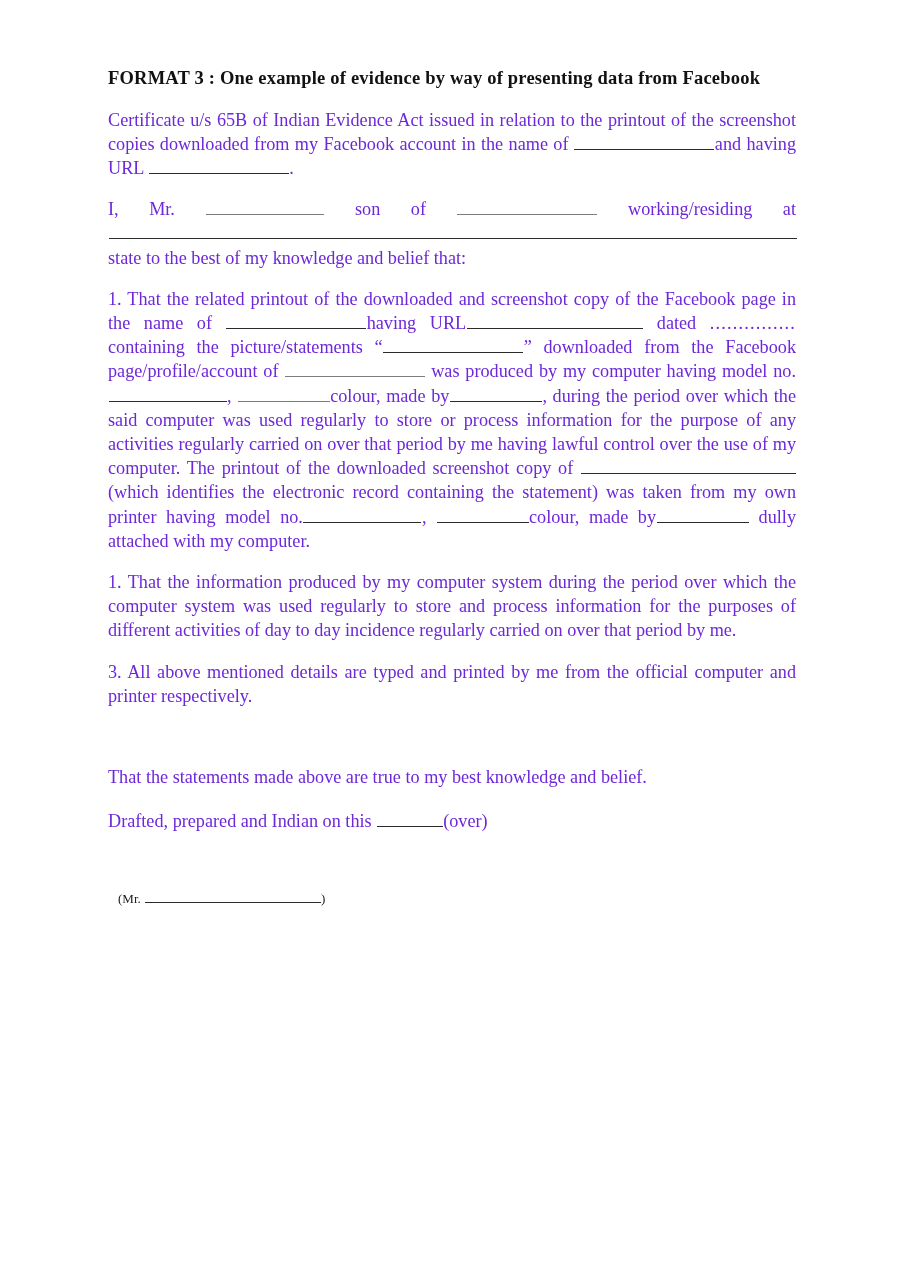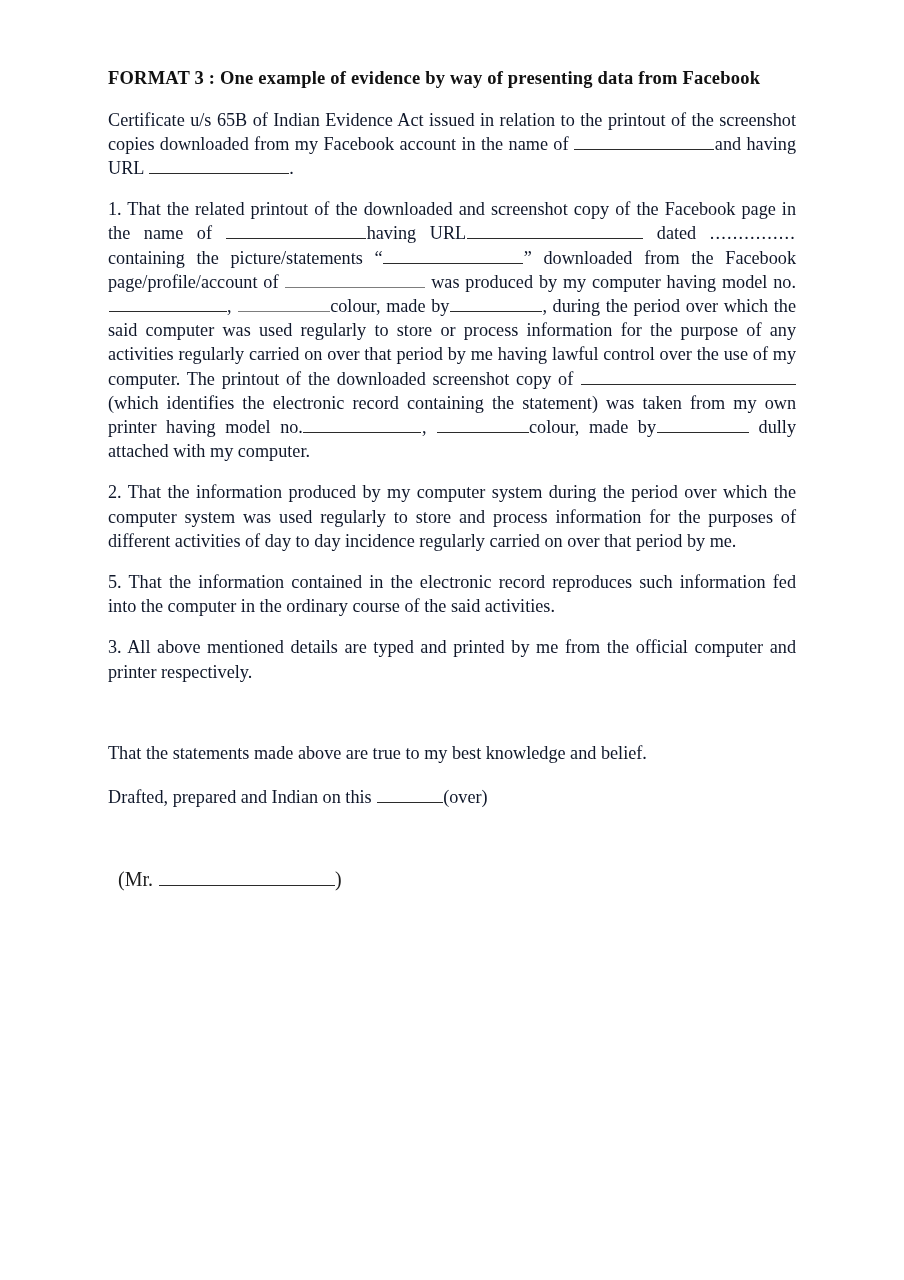--- a/index.html
+++ b/index.html
@@ -36,21 +36,21 @@
     margin: 0 0 17px 0;
     color: #111111;
     text-align: left;
   }
   .para {
     font-size: 18.2px;
     line-height: 1.33;
     text-align: justify;
     text-justify: inter-word;
     margin: 0 0 17px 0;
-    color: #0f172a;
+    color: #6d28d9;
     -webkit-font-smoothing: antialiased;
   }
   .para.last-left {
     text-align: left;
   }
   
   .blank {
     display: inline-block;
     border-bottom: 1.4px solid #2b2b2b;
     height: 0.82em;
@@ -67,49 +67,49 @@
   .blank.b-xxl { width: 176px; }
   .blank.b-wide { width: 215px; }
   .blank.b-full { width: 100%; }
   .dots {
     letter-spacing: 1.2px;
   }
   .spacer-block {
     height: 40px;
   }
   .sig-line {
-    font-size: 20px;
+    font-size: 13px;
     line-height: 1.33;
     margin: 0;
     padding-left: 10px;
     color: #1c1c1c;
     font-family: Liberation Serif, serif;
   }
   .closing {
     margin-bottom: 20px;
   }
 </style>
 </head>
 <body>
 
 <div id="page">
   <div id="doc">
 
     <h1 class="doc-title">FORMAT 3 : One example of evidence by way of presenting data from Facebook</h1>
 
     <p class="para"><span>Certificate u/s 65B of Indian Evidence Act issued in relation to the printout of the screenshot copies downloaded from my Facebook account in the name of </span><span class="blank b-xl"></span><span>and having URL </span><span class="blank b-xl"></span><span>.</span></p>
 
+    <p class="para"><span>I,  Mr. </span><span class="blank light b-lg"></span><span> son  of </span><span class="blank light b-xl"></span><span> working/residing  at </span><span class="blank b-full"></span><span> state to the best of my knowledge and belief that:</span></p>
 
     <p class="para"><span>1. That the related printout of the downloaded and screenshot copy of the Facebook page in the name of </span><span class="blank b-xl"></span><span>having URL</span><span class="blank b-xxl"></span><span> dated </span><span class="dots">...............</span><span> containing  the  picture/statements  “</span><span class="blank b-xl"></span><span>” downloaded  from  the  Facebook  page/profile/account  of </span><span class="blank light b-xl"></span><span> was  produced  by  my  computer  having  model  no.</span><span class="blank b-lg"></span><span>, </span><span class="blank light b-md"></span><span>colour, made by</span><span class="blank b-md"></span><span>, during the period over which the said computer was used regularly to store or process information for the purpose of any activities regularly carried on over that period by me having lawful control over the use of my computer. The printout of the downloaded screenshot copy of </span><span class="blank b-wide"></span><span>(which identifies the electronic record containing the statement) was taken from my own printer having model no.</span><span class="blank b-lg"></span><span>, </span><span class="blank b-md"></span><span>colour, made by</span><span class="blank b-md"></span><span> dully attached with my computer.</span></p>
 
-    <p class="para">2. That the information produced by my computer system during the period over which the computer system was used regularly to store and process information for the purposes of different activities of day to day incidence regularly carried on over that period by me.</p>
+    <p class="para">1. That the information produced by my computer system during the period over which the computer system was used regularly to store and process information for the purposes of different activities of day to day incidence regularly carried on over that period by me.</p>
 
 
 
-    <p class="para">5. That the information contained in the electronic record reproduces such information fed into the computer in the ordinary course of the said activities.</p>
 
 
     <p class="para">3. All above mentioned details are typed and printed by me from  the official computer and printer respectively.</p>
 
     <div class="spacer-block"></div>
 
     <p class="para last-left closing">That the statements made above are true to my best knowledge and belief.</p>
 
     <p class="para last-left"><span>Drafted, prepared and Indian on this </span><span class="blank b-sm"></span><span>(over)</span></p>
 

